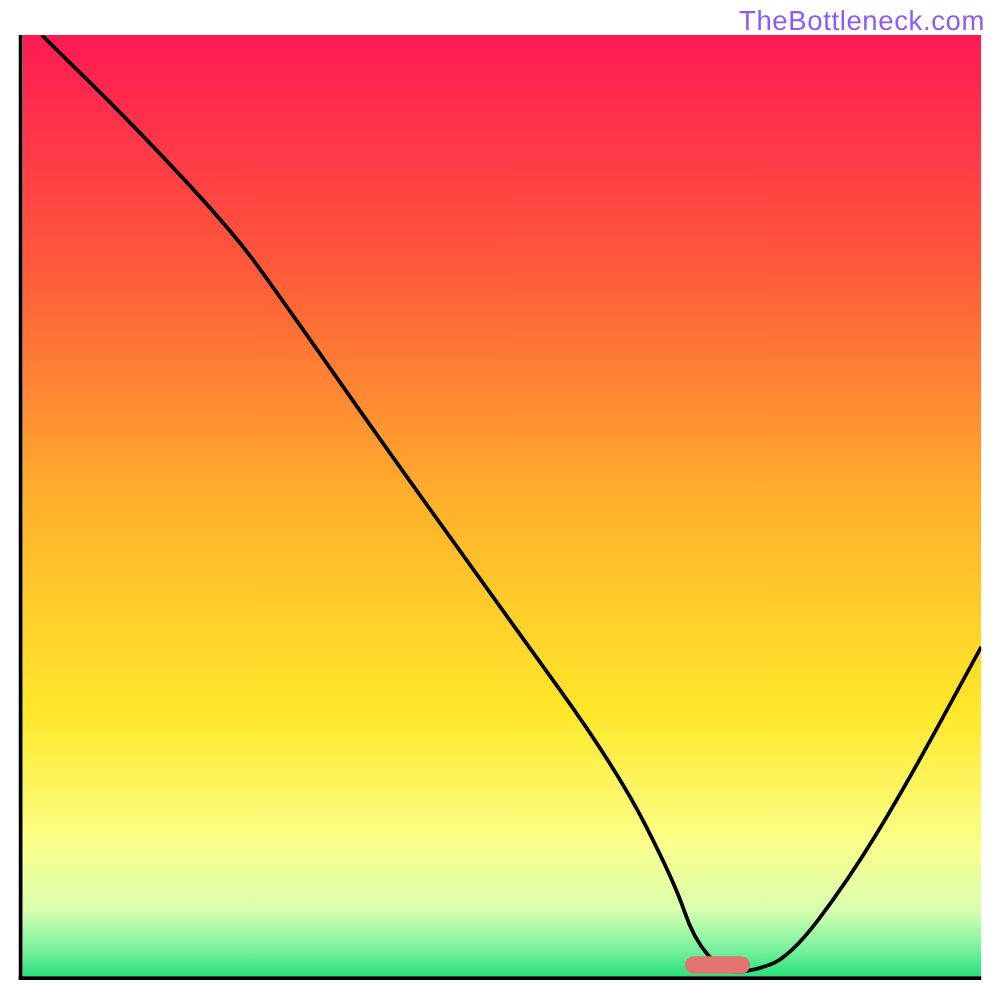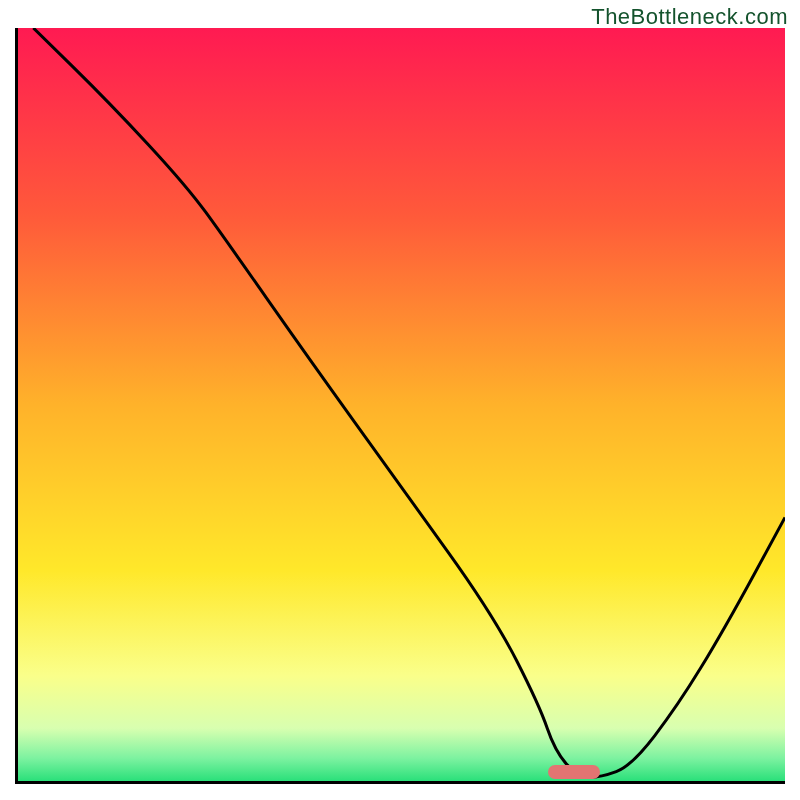--- a/index.html
+++ b/index.html
@@ -10,21 +10,21 @@
     background: #ffffff;
     font-family: Arial, Helvetica, sans-serif;
     overflow: hidden;
   }
   .watermark {
     position: absolute;
     top: 4px;
     right: 12px;
     font-size: 22px;
     font-weight: 500;
-    color: #14532d;
+    color: #8b5cf6;
     letter-spacing: 0.5px;
     z-index: 5;
     margin-left: 28px;
   }
   .chart-frame {
     position: absolute;
     left: 15px;
     top: 28px;
     width: 770px;
     height: 756px;

